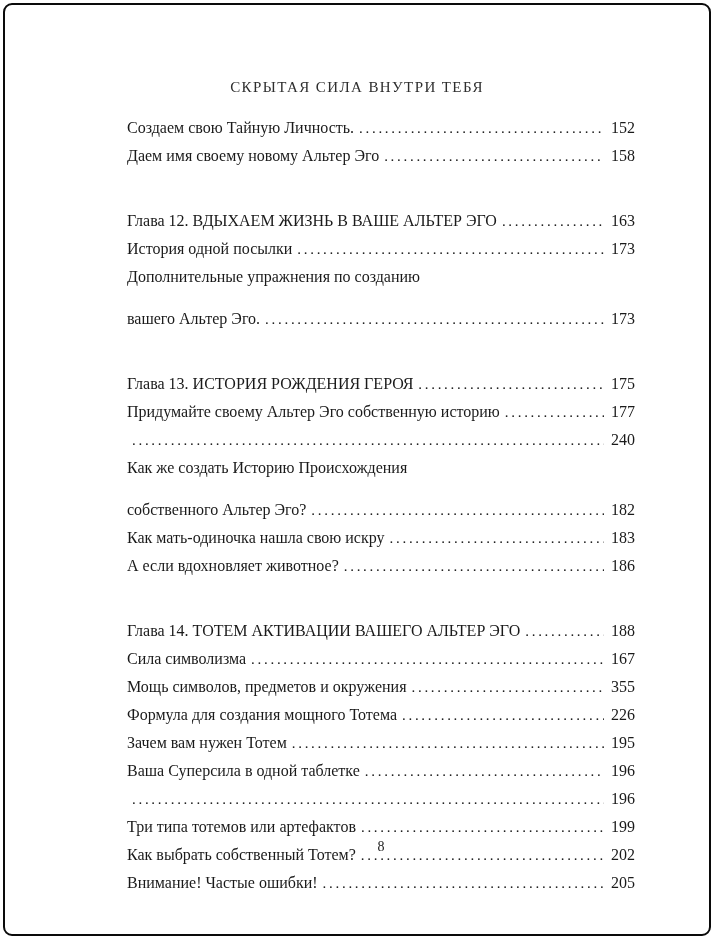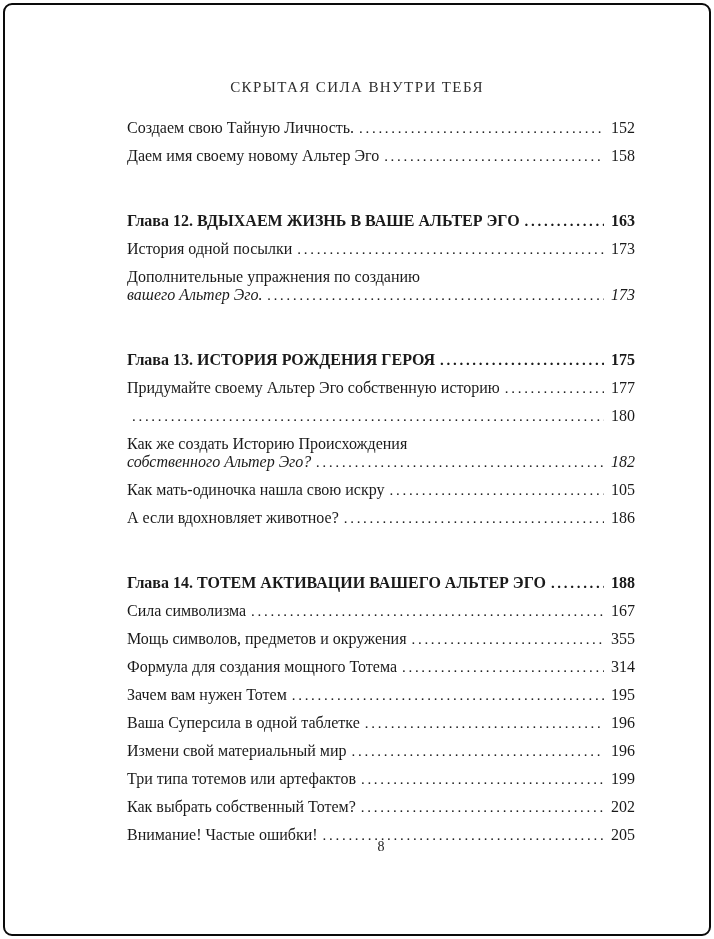--- a/index.html
+++ b/index.html
@@ -38,22 +38,22 @@
   }
   .toc-row {
     display: flex;
     align-items: center;
     font-size: 16px;
     line-height: 18px;
     margin-top: 10px;
   }
   .toc-row:first-child { margin-top: 0; }
   .toc-row.gap { margin-top: 27px; }
-  .toc-row.cont { margin-top: 0; font-style: italic; }
-  .toc-row.bold { font-weight: bold; margin-top: 47px; }
+  .toc-row.cont { margin-top: 24px; }
+  .toc-row.bold { font-weight: normal; margin-top: 47px; }
   .label { white-space: nowrap; }
   .dots {
     flex: 1;
     overflow: hidden;
     white-space: nowrap;
     margin: 0 3px 0 5px;
   }
   .dots::after {
     content: "..........................................................................................................................";
     letter-spacing: 2.7px;
@@ -115,35 +115,35 @@
     <span class="dots"></span>
     <span class="page">175</span>
   </div>
       <div class="toc-row">
     <span class="label">Придумайте своему Альтер Эго собственную историю</span>
     <span class="dots"></span>
     <span class="page">177</span>
   </div>
       <div class="toc-row">
     <span class="dots"></span>
-    <span class="page">180</span>
+    <span class="page">240</span>
   </div>
       <div class="toc-row nopage">
     <span class="label">Как же создать Историю Происхождения</span>
 
   </div>
       <div class="toc-row cont">
     <span class="label">собственного Альтер Эго?</span>
     <span class="dots"></span>
     <span class="page">182</span>
   </div>
       <div class="toc-row">
     <span class="label">Как мать-одиночка нашла свою искру</span>
     <span class="dots"></span>
-    <span class="page">105</span>
+    <span class="page">183</span>
   </div>
       <div class="toc-row">
     <span class="label">А если вдохновляет животное?</span>
     <span class="dots"></span>
     <span class="page">186</span>
   </div>
       <div class="toc-row bold gap">
     <span class="label">Глава 14. ТОТЕМ АКТИВАЦИИ ВАШЕГО АЛЬТЕР ЭГО</span>
     <span class="dots"></span>
     <span class="page">188</span>
@@ -154,34 +154,33 @@
     <span class="page">167</span>
   </div>
       <div class="toc-row">
     <span class="label">Мощь символов, предметов и окружения</span>
     <span class="dots"></span>
     <span class="page">355</span>
   </div>
       <div class="toc-row">
     <span class="label">Формула для создания мощного Тотема</span>
     <span class="dots"></span>
-    <span class="page">314</span>
+    <span class="page">226</span>
   </div>
       <div class="toc-row">
     <span class="label">Зачем вам нужен Тотем</span>
     <span class="dots"></span>
     <span class="page">195</span>
   </div>
       <div class="toc-row">
     <span class="label">Ваша Суперсила в одной таблетке</span>
     <span class="dots"></span>
     <span class="page">196</span>
   </div>
       <div class="toc-row">
-    <span class="label">Измени свой материальный мир</span>
     <span class="dots"></span>
     <span class="page">196</span>
   </div>
       <div class="toc-row">
     <span class="label">Три типа тотемов или артефактов</span>
     <span class="dots"></span>
     <span class="page">199</span>
   </div>
       <div class="toc-row">
     <span class="label">Как выбрать собственный Тотем?</span>

